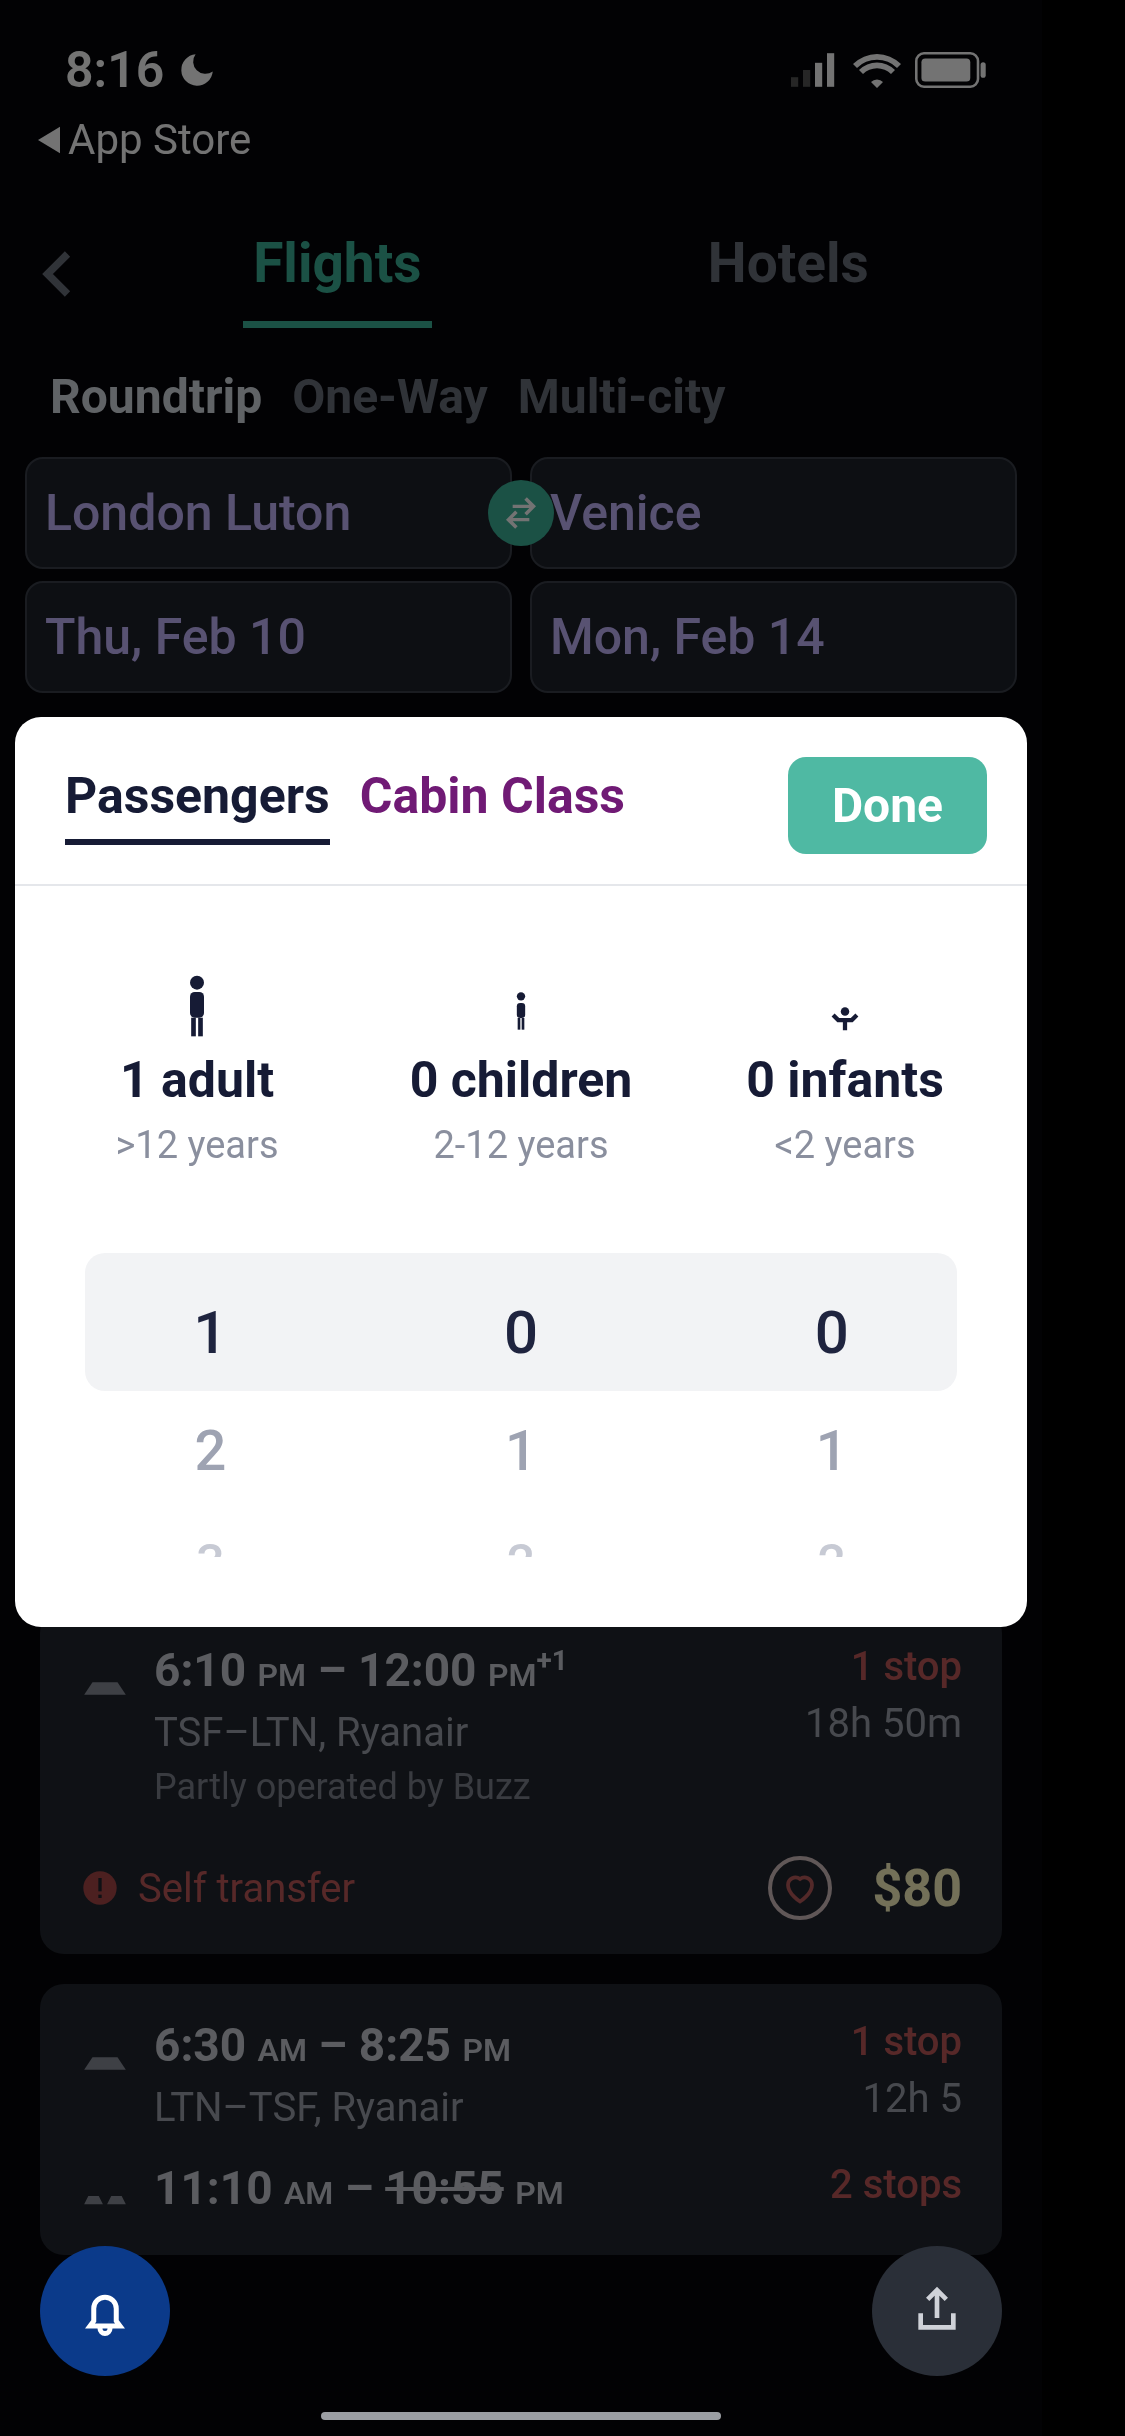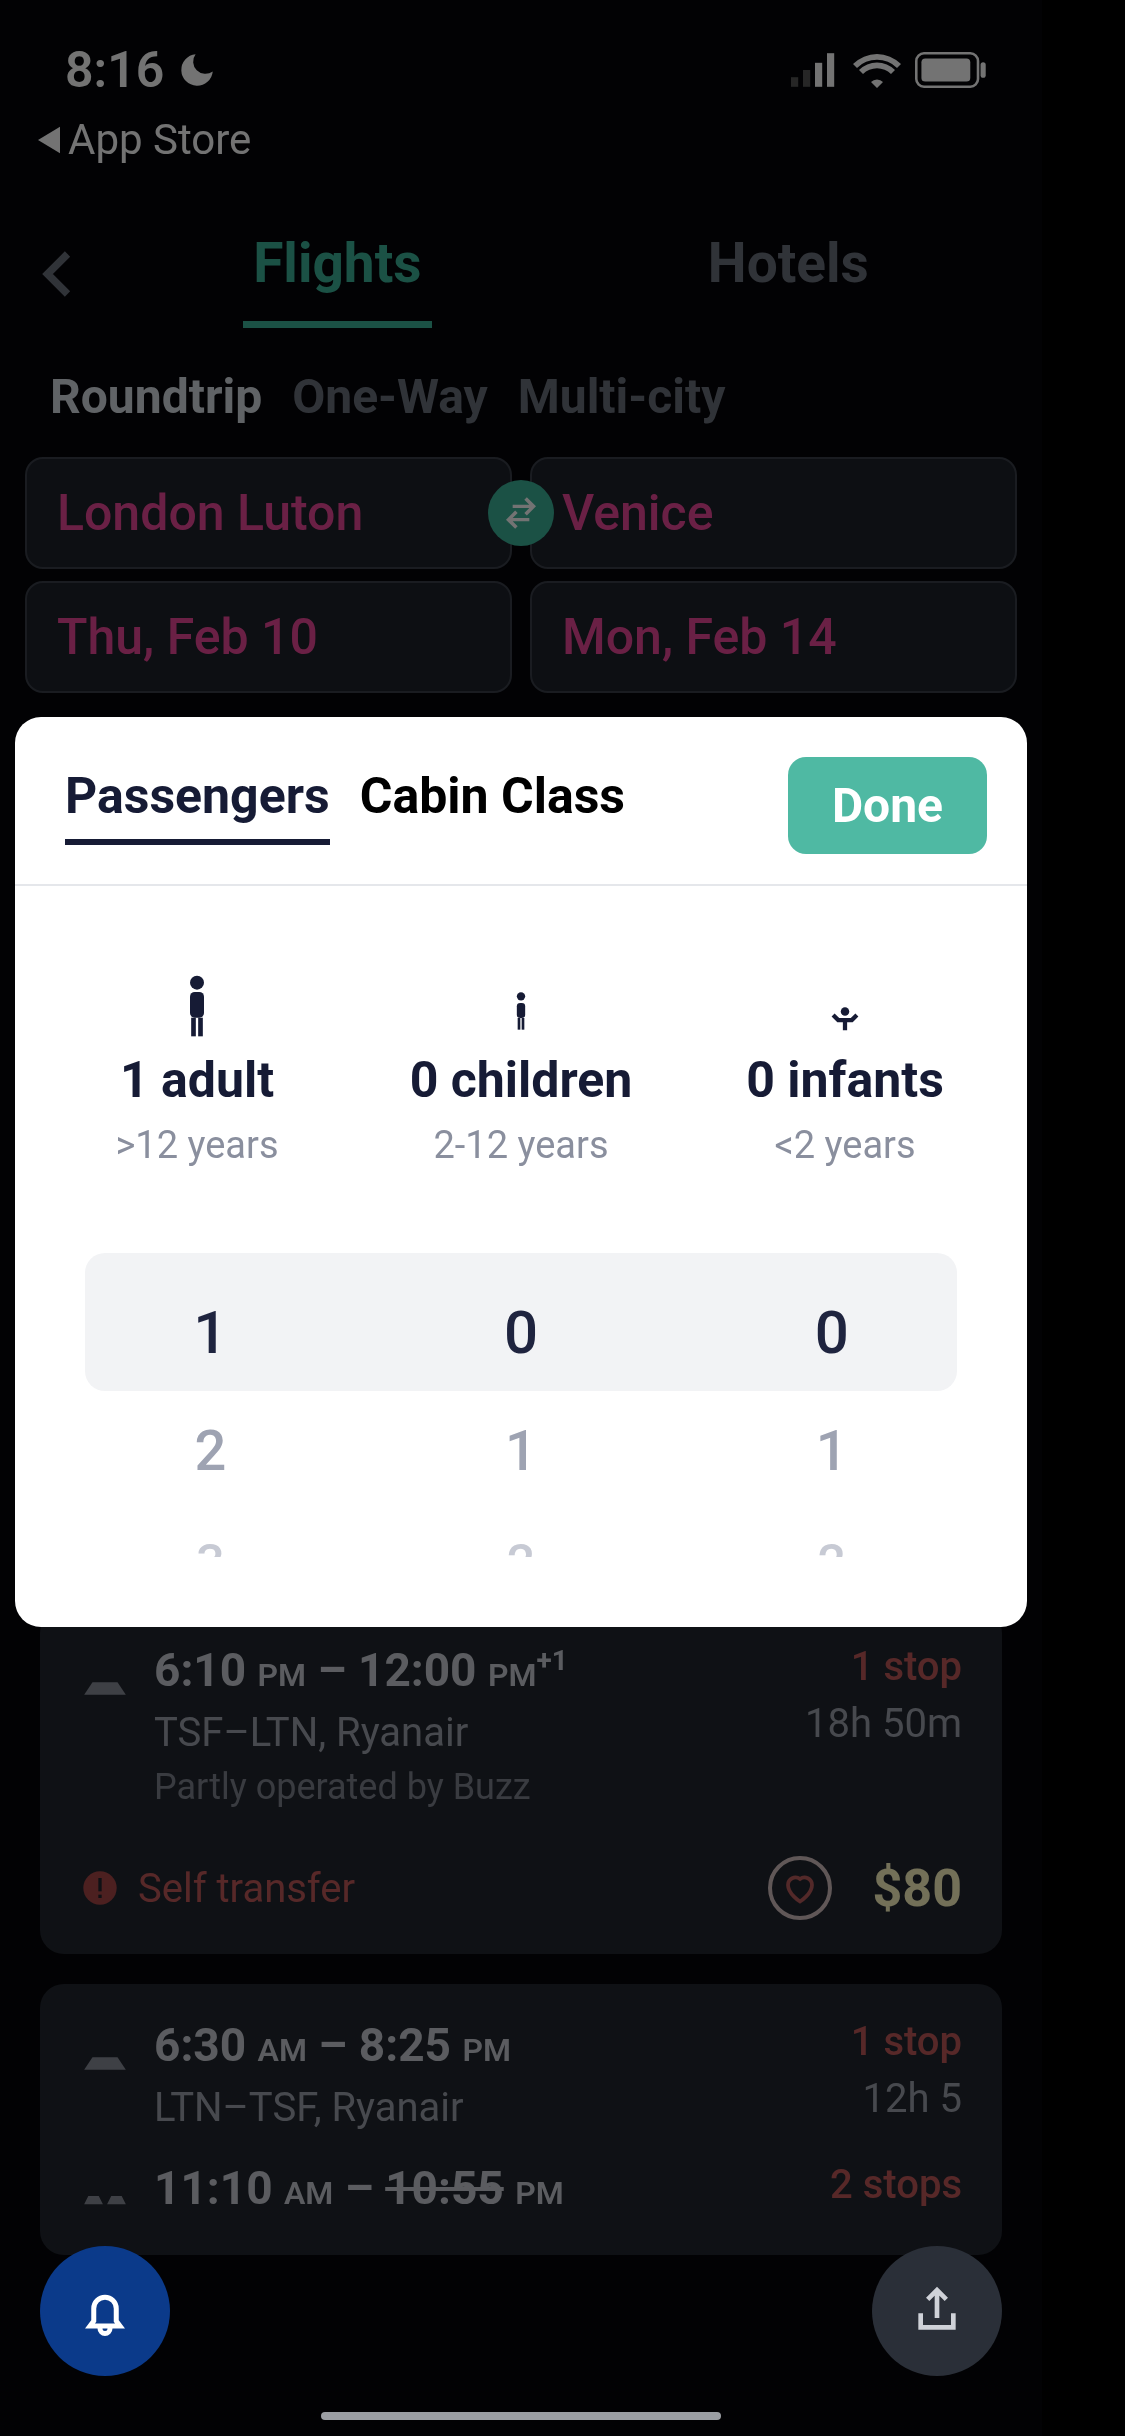--- a/index.html
+++ b/index.html
@@ -23,36 +23,36 @@
   .tab-main { font-size:55px; font-weight:700; padding: 12px 10px; }
   .tab-flights { color:#3cb49a; border-bottom:7px solid #3cb49a; padding-bottom:26px; }
   .tab-hotels { color:#6c717d; }
 
   .trip-types { display:flex; gap:30px; padding: 40px 40px 20px 50px; font-size:48px; font-weight:700; }
   .trip-sel { color:#d6dbe2; }
   .trip-unsel { color:#6c717d; }
 
   .search-boxes { padding: 0 25px; }
   .row { display:flex; gap:18px; margin-top:12px; position:relative; }
-  .field { flex:1; background:#1e222b; border:2px solid #3a3f49; border-radius:18px; padding:25px 30px; font-size:50px; color:#ec4899; font-weight:500; }
+  .field { flex:1; background:#1e222b; border:2px solid #3a3f49; border-radius:18px; padding:25px 18px; font-size:50px; color:#c4b5fd; font-weight:500; }
   .swap { position:absolute; left:50%; top:50%; transform:translate(-50%,-50%); width:66px; height:66px; background:#3cb49a; border-radius:50%; display:flex; align-items:center; justify-content:center; }
 
   .chip-row { display:flex; align-items:center; padding: 42px 40px; gap:40px; }
   .pax-chip { background:#fff; border-radius:18px; padding: 28px 34px; font-size:46px; font-weight:700; color:#3cb49a; position:relative; z-index:3; box-shadow:0 4px 14px rgba(0,0,0,0.3); }
   .pax-chip::after { content:""; position:absolute; bottom:-22px; left:214px; width:0; height:0; border-left:22px solid transparent; border-right:22px solid transparent; border-top:24px solid #fff; }
   .spacer { flex:1; }
   .sort-link, .filter-link { font-size:46px; font-weight:700; color:#3b8d7a; }
 
   
   .modal { position:absolute; top:717px; left:15px; right:15px; background:#fff; border-radius:26px; z-index:5; padding-bottom:70px; overflow:hidden; }
   .modal-header { display:flex; align-items:center; padding: 40px 40px 30px 50px; border-bottom:2px solid #e5e7eb; }
   .mtabs { display:flex; gap:30px; flex:1; }
   .mtab { font-size:50px; font-weight:700; padding-bottom:14px; }
   .mtab-active { color:#161b35; border-bottom:6px solid #161b35; }
-  .mtab-inactive { color:#000000; }
+  .mtab-inactive { color:#701a75; }
   .done-btn { background:#4fb9a3; color:#fff; font-size:48px; font-weight:700; padding:20px 44px; border-radius:18px; border:none; }
 
   .pax-cats { display:flex; justify-content:space-around; padding: 85px 20px 40px 20px; }
   .pax-cat { display:flex; flex-direction:column; align-items:center; gap:14px; flex:1; }
   .pax-icon { height:66px; display:flex; align-items:flex-end; justify-content:center; }
   .pax-label { font-size:50px; font-weight:700; color:#161b35; }
   .pax-sub { font-size:38px; color:#8a8f9e; }
 
   .pickers { display:flex; padding: 90px 40px 0 40px; position:relative; height:350px; overflow:hidden; }
   .picker-col { flex:1; display:flex; flex-direction:column; align-items:center; gap:50px; }

